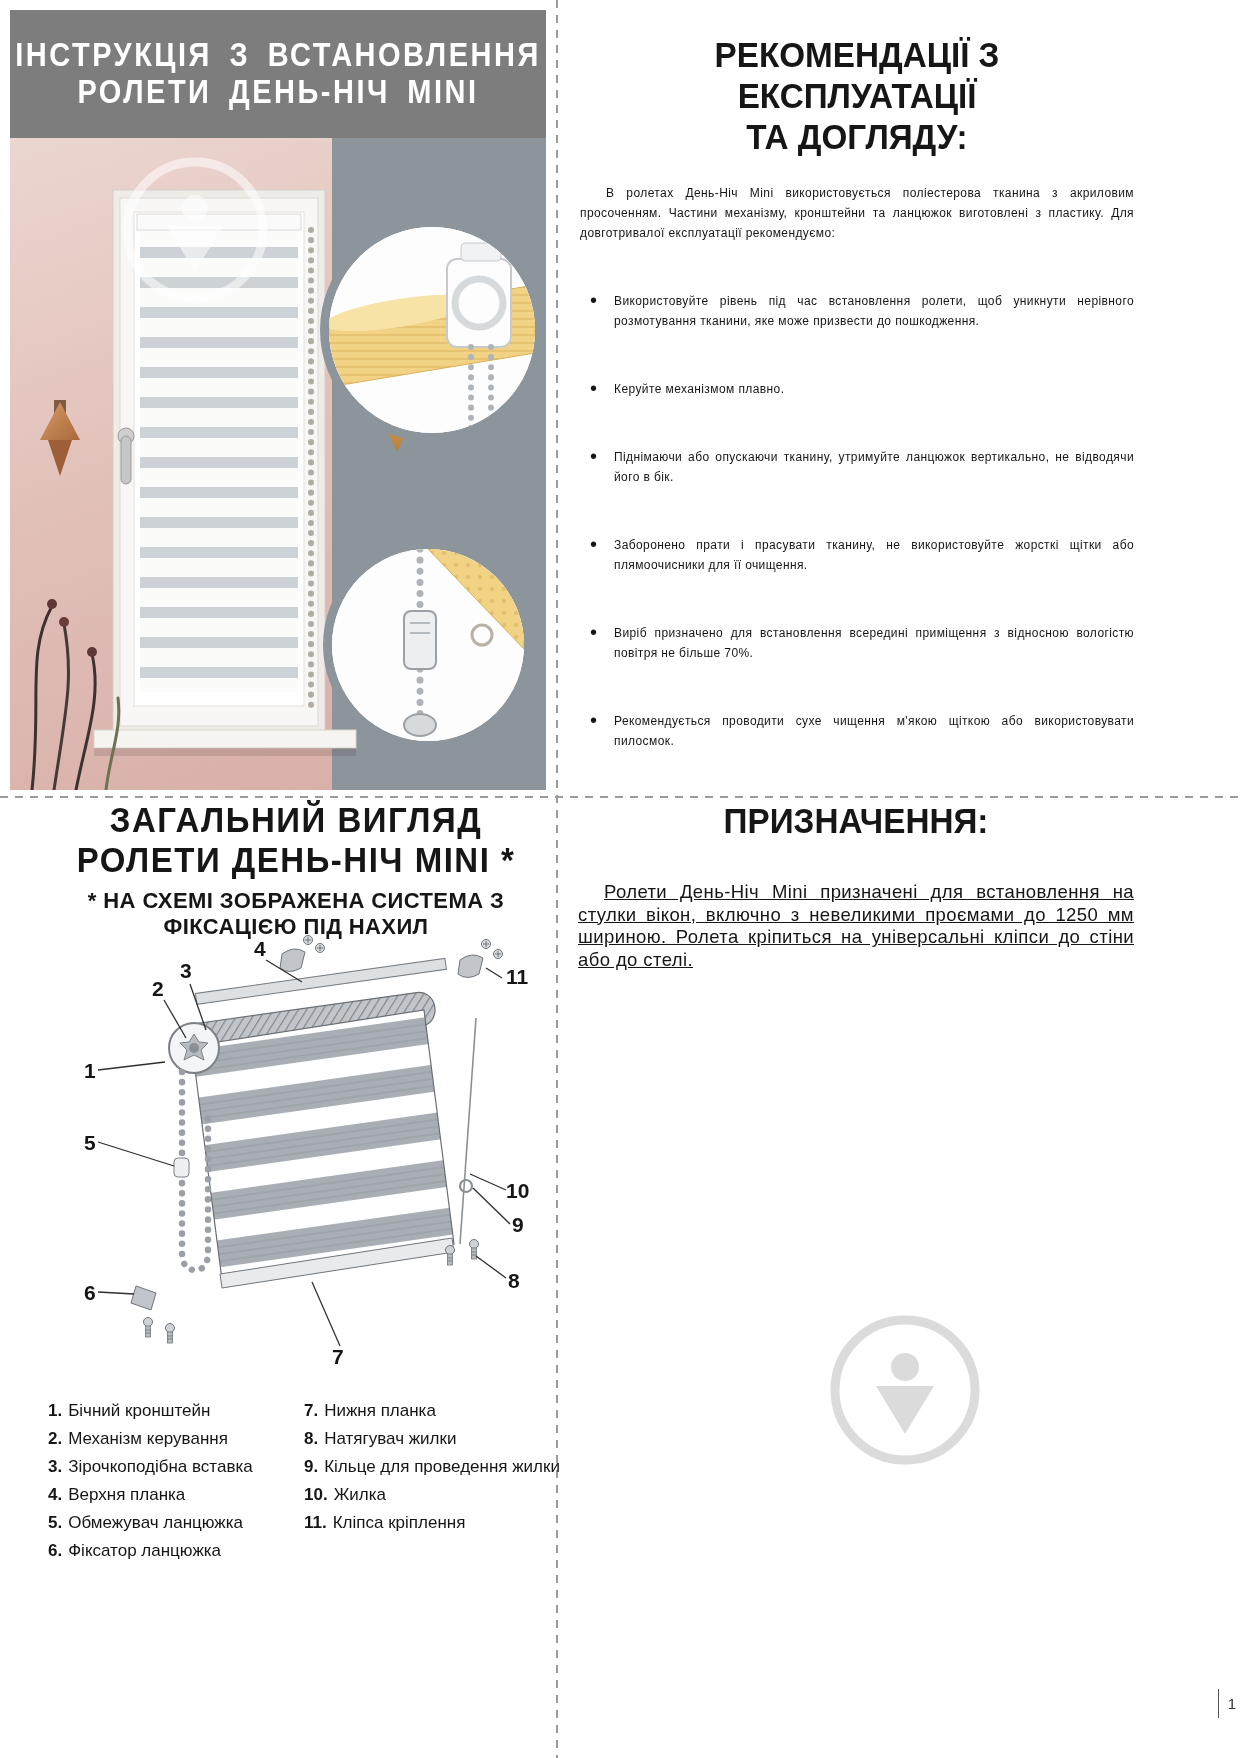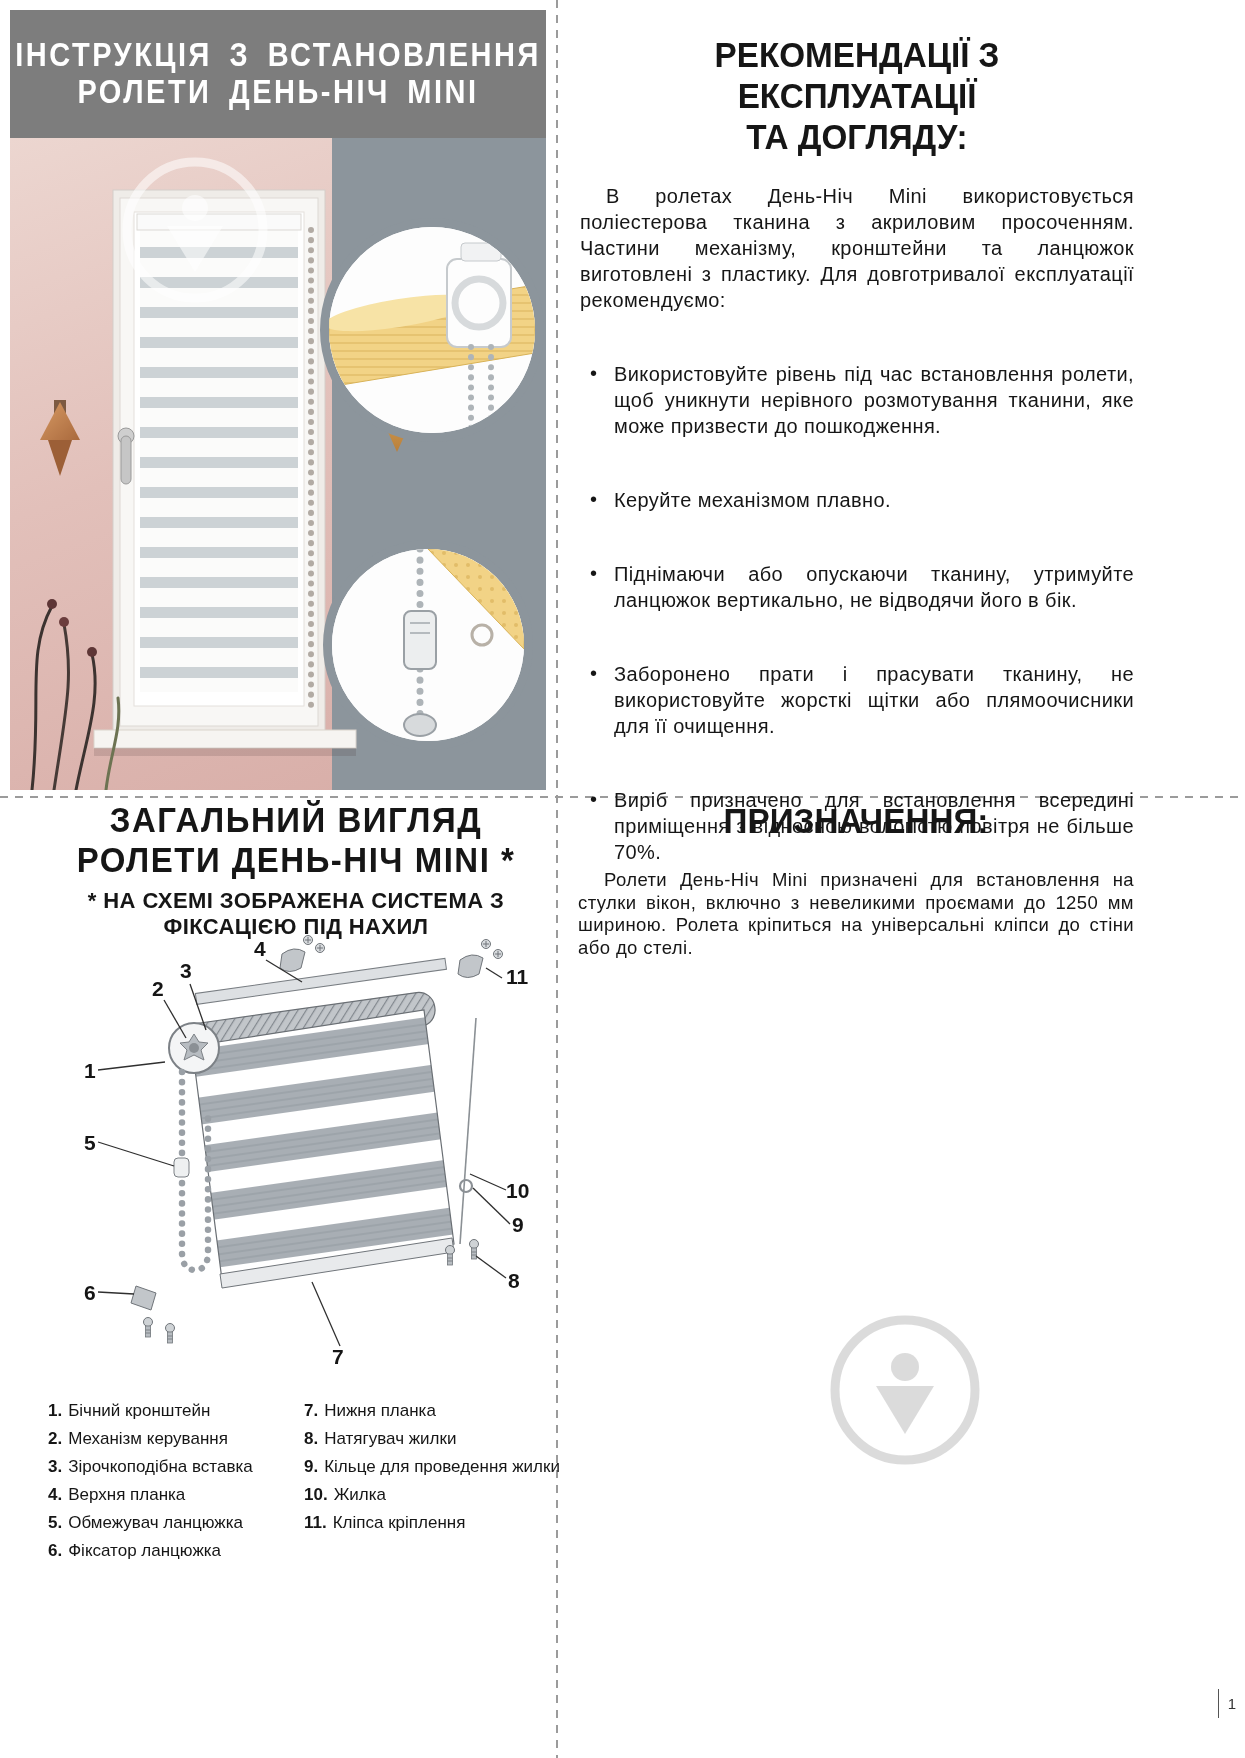--- a/index.html
+++ b/index.html
@@ -27,21 +27,21 @@
   .inset2 { left:313px; top:402px; width:210px; height:210px; }
 
   .watermark { position:absolute; pointer-events:none; }
   .wm-top    { left:105px; top:12px; color:rgba(255,255,255,0.55); }
   .wm-bottom { left:823px; top:1308px; color:rgba(110,110,110,0.25); }
 
   
   .reco-sec { position:absolute; left:580px; top:34px; width:554px; }
   .big-title { text-align:center; font-weight:700; font-size:35px; line-height:41px;
                transform:scaleX(0.95); transform-origin:center; letter-spacing:0; }
-  .reco-body { margin-top:26px; font-size:20px; line-height:26px; text-align:justify;
+  .reco-body { margin-top:26px; font-size:12px; line-height:20px; text-align:justify;
                letter-spacing:0.4px; }
   .reco-body p.intro { margin:0 0 6px 0; text-indent:26px; }
   .bullets { list-style:none; margin:6px 0 0 0; padding:0; }
   .bullets li { position:relative; padding-left:34px; margin-bottom:7px; text-align:justify;margin-top:48px; }
   .bullets li::before { content:"•"; position:absolute; left:10px; top:-1px; font-size:20px; }
 
   
   .overview-sec { position:absolute; left:28px; top:800px; width:536px; height:950px; }
   .ov-title { text-align:center; font-weight:700; font-size:33px; line-height:40px;
               letter-spacing:1.5px; transform:scaleY(1.08); }
@@ -51,22 +51,22 @@
   .leader  { stroke:#2f2f2f; stroke-width:1.3; }
 
   .legend { position:absolute; left:20px; top:598px; right:4px; display:flex; }
   .legend-col { width:50%; }
   .legend-item { font-size:17px; line-height:26px; padding-left:40px; text-indent:-40px;
                  margin-bottom:2px; }
   .lnum { font-weight:700; margin-right:6px; }
 
   
   .purpose-sec { position:absolute; left:578px; top:800px; width:556px; }
-  .purpose-body { margin-top:28px; font-size:18.5px; line-height:22.6px; text-align:justify;
-                  letter-spacing:0.4px; }
+  .purpose-body { margin-top:40px; font-size:18.5px; line-height:22.6px; text-align:justify;
+                  letter-spacing:0.4px;text-decoration:underline; }
   .purpose-body p { margin:0 0 4px 0; text-indent:26px; }
 
   .page-num { position:absolute; right:5px; bottom:40px; font-size:15px; color:#333;
               border-left:1px solid #555; padding:6px 4px 6px 9px; }
 </style>
 </head>
 <body>
 
 <div class="page">
 
@@ -192,20 +192,21 @@
     <h2 class="big-title" style="margin:0">ТА ДОГЛЯДУ:</h2>
 
     <div class="reco-body">
       <p class="intro">В ролетах День-Ніч Mini використовується поліестерова тканина з акриловим просоченням. Частини механізму, кронштейни та ланцюжок виготовлені з пластику. Для довготривалої експлуатації рекомендуємо:</p>
       <ul class="bullets">
         <li>Використовуйте рівень під час встановлення ролети, щоб уникнути нерівного розмотування тканини, яке може призвести до пошкодження.</li>
         <li>Керуйте механізмом плавно.</li>
         <li>Піднімаючи або опускаючи тканину, утримуйте ланцюжок вертикально, не відводячи його в бік.</li>
         <li>Заборонено прати і прасувати тканину, не використовуйте жорсткі щітки або плямоочисники для її очищення.</li>
         <li>Виріб призначено для встановлення всередині приміщення з відносною вологістю повітря не більше 70%.</li>
+        <li>Рекомендується проводити сухе чищення м'якою щіткою або використовувати пилосмок.</li>
       </ul>
     </div>
   </section>
 
   <section class="overview-sec">
     <div class="ov-title">ЗАГАЛЬНИЙ ВИГЛЯД</div>
     <div class="ov-title">РОЛЕТИ ДЕНЬ-НІЧ MINI *</div>
     <div class="ov-sub">* НА СХЕМІ ЗОБРАЖЕНА СИСТЕМА З ФІКСАЦІЄЮ ПІД НАХИЛ</div>
 
     <svg class="diagram" viewBox="0 0 505 465">

